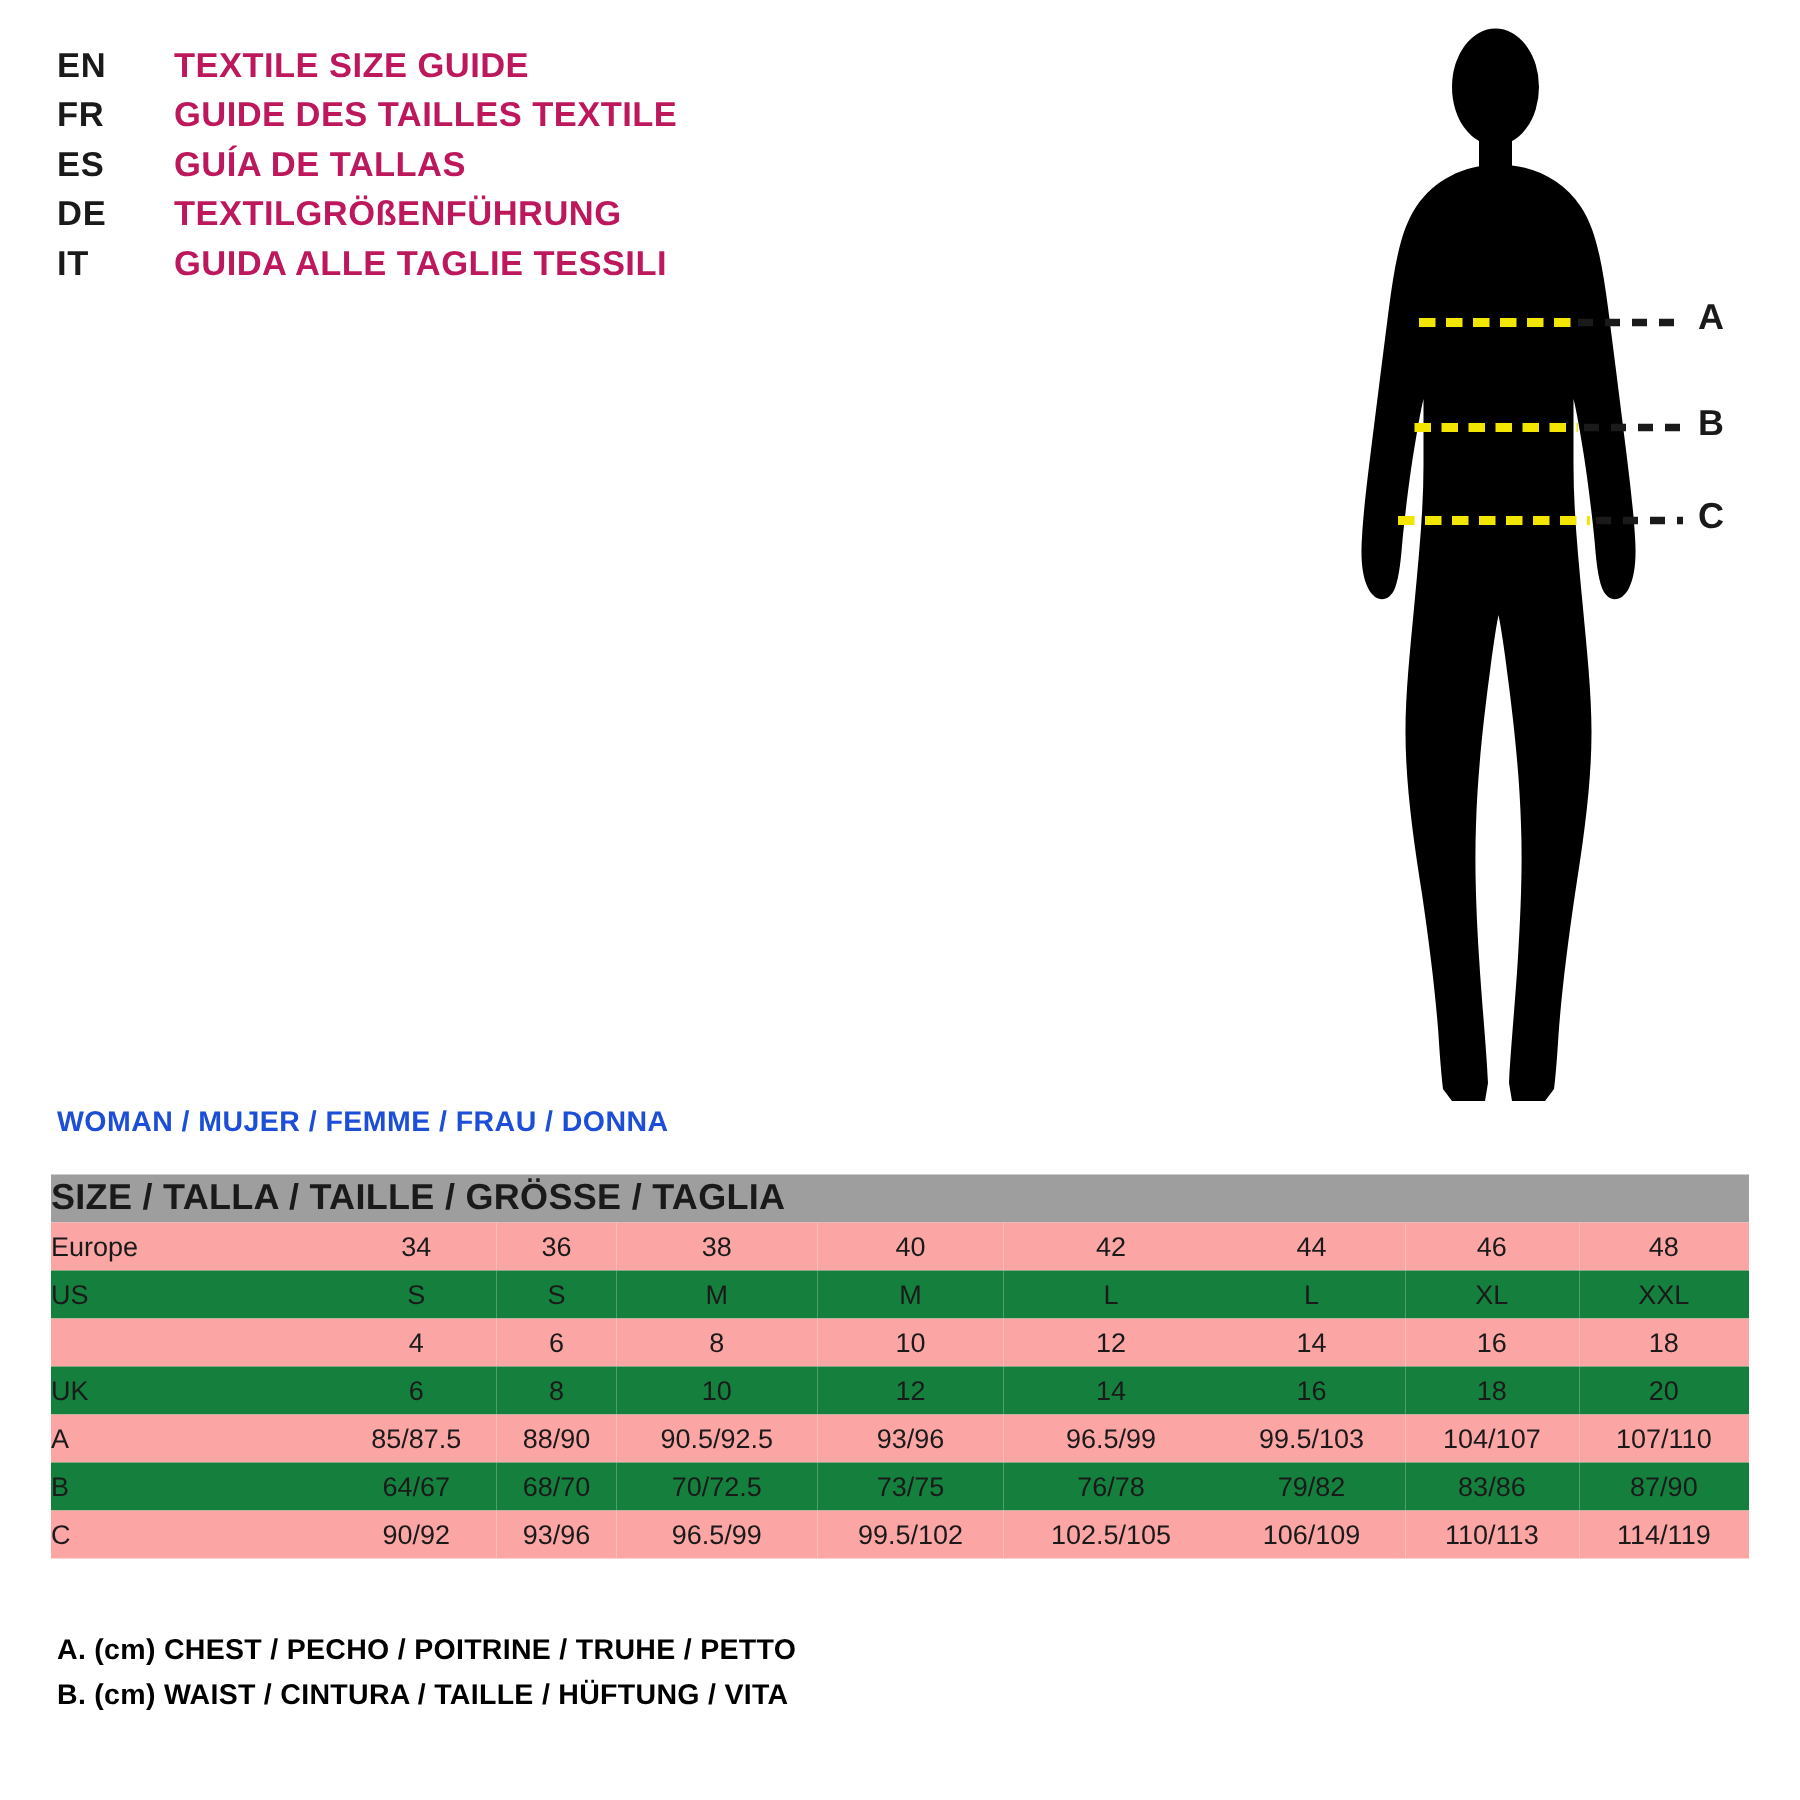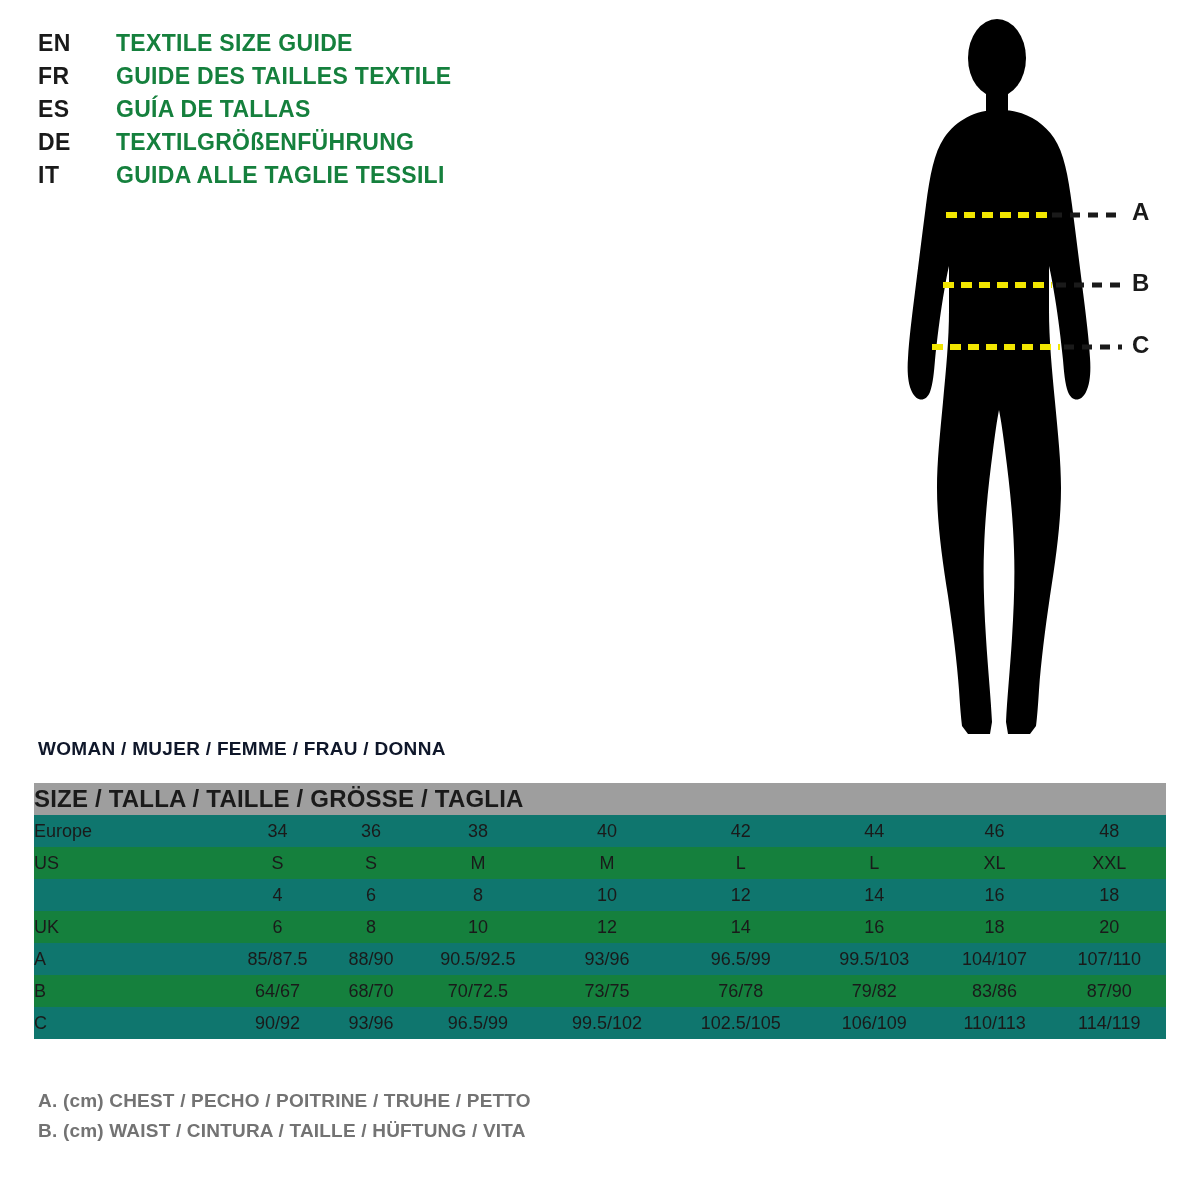--- a/index.html
+++ b/index.html
@@ -32,21 +32,21 @@
     width: 78px;
     font-size: 23px;
     font-weight: bold;
     letter-spacing: 0.5px;
     color: #1a1a1a;
   }
   .lang-title {
     font-size: 23px;
     font-weight: bold;
     letter-spacing: 0.3px;
-    color: #15803d;
+    color: #be185d;
     white-space: nowrap;
   }
 
   
   .figure-wrap {
     position: absolute;
     left: 860px;
     top: 10px;
     width: 330px;
     height: 760px;
@@ -67,21 +67,21 @@
   .m-c { left: 272px; top: 321px; }
 
   
   .section-heading {
     position: absolute;
     left: 38px;
     top: 738px;
     font-size: 19px;
     font-weight: bold;
     letter-spacing: 0.3px;
-    color: #0f172a;
+    color: #1d4ed8;
   }
   table.size-table {
     position: absolute;
     left: 34px;
     top: 783px;
     width: 1132px;
     border-collapse: collapse;
     font-size: 18px;
   }
   table.size-table td {
@@ -93,21 +93,21 @@
   .row-head {
     background: #9e9e9e;
     font-weight: bold;
   }
   .row-head td {
     height: 30px;
     font-size: 24px;
     padding-left: 9px;
     letter-spacing: 0.2px;
   }
-  .row-light { background: #0f766e; }
+  .row-light { background: #fca5a5; }
   .row-dark  { background: #15803d; }
   td.label-cell {
     padding-left: 9px;
     text-align: left;
     width: 190px;
     white-space: nowrap;
   }
   td.val-cell {
     text-align: center;
     white-space: nowrap;
@@ -117,21 +117,21 @@
   .notes {
     position: absolute;
     left: 38px;
     top: 1090px;
     width: 900px;
   }
   .note-line {
     font-size: 19px;
     font-weight: bold;
     letter-spacing: 0.2px;
-    color: #737373;
+    color: #000000;
     height: 30px;
     white-space: nowrap;
   }
 </style>
 </head>
 <body>
 
 <div class="lang-block">
   <div class="lang-row">
     <span class="lang-code">EN</span>

